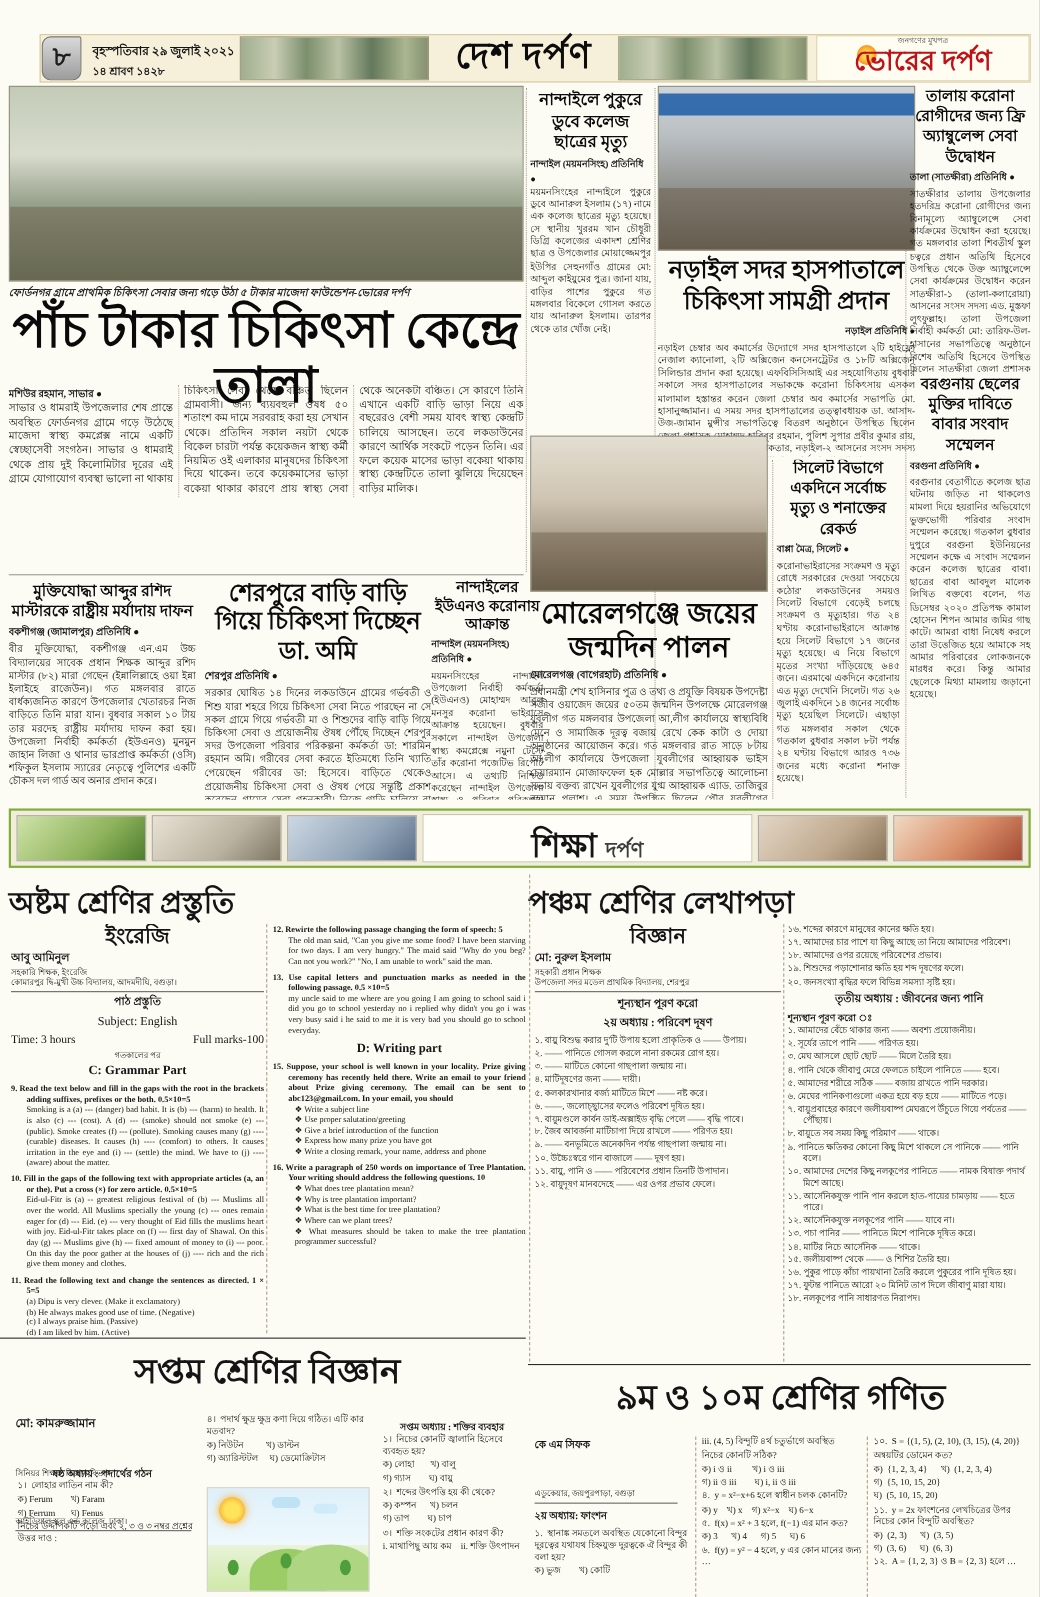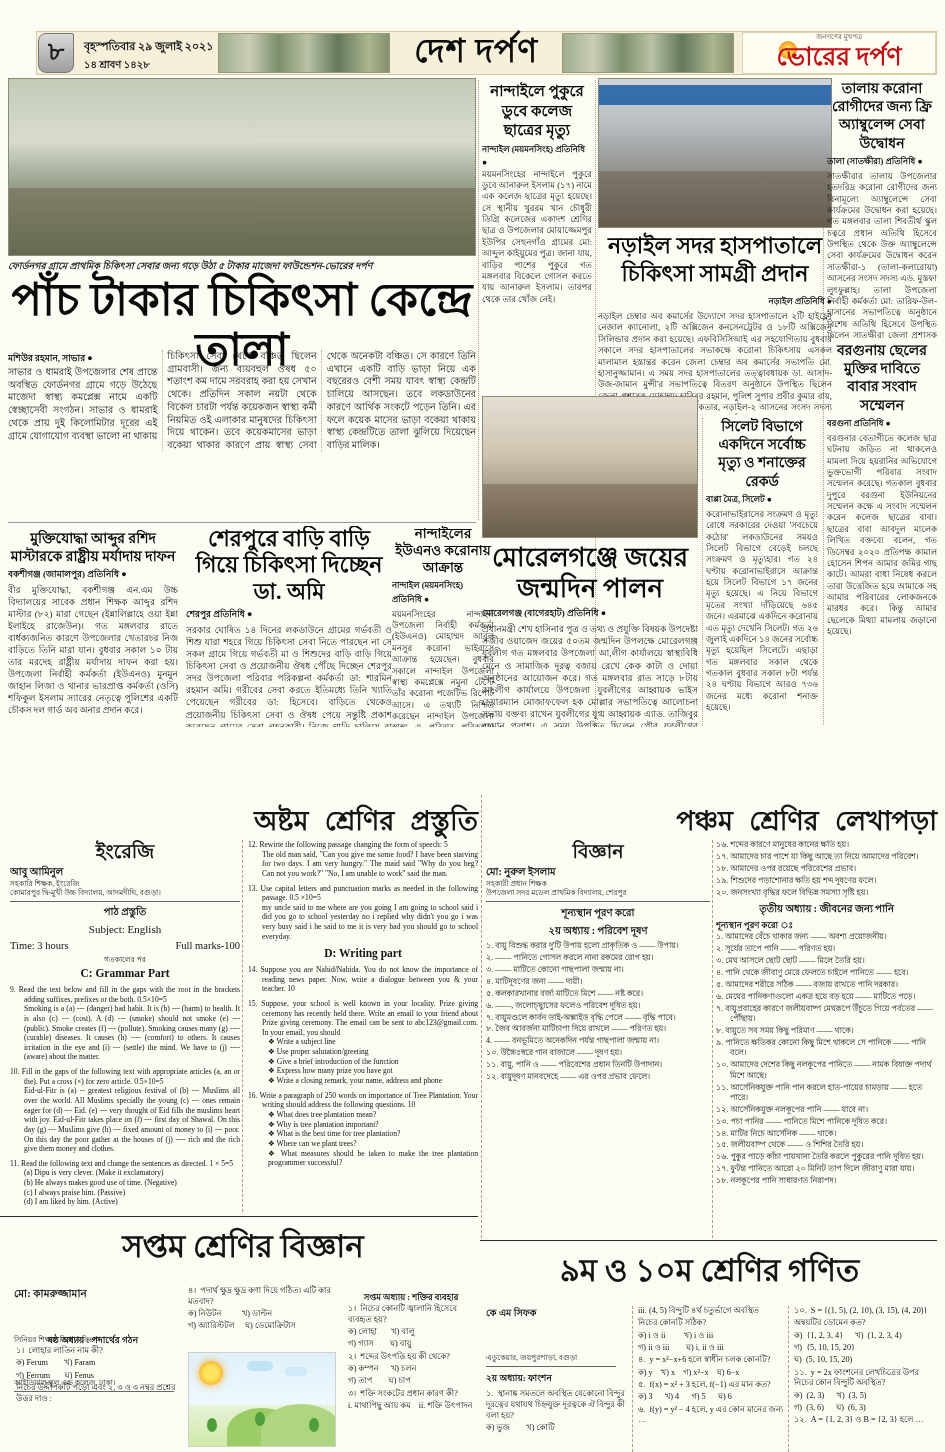--- a/index.html
+++ b/index.html
@@ -41,34 +41,34 @@
   .hline { position:absolute; border-top:1.5px solid #2a2a2a; }
   
   .edbanner { position:absolute; left:8px; top:735px; width:929px; height:54px;
               background:#f2edd9; border:2px solid #7fae3f; display:flex; align-items:center;
               gap:5px; padding:3px 5px; }
   .bphoto { flex:1; height:42px; border:1px solid #aaa; }
   .edtitlebox { width:300px; height:44px; background:#fffef8; border:1px solid #c9c9b2;
                 display:flex; align-items:baseline; justify-content:center; gap:8px; padding-top:4px; }
   .edtitlebox .t1 { font-size:30px; font-weight:bold; }
   .edtitlebox .t2 { font-size:19px; font-weight:bold; color:#3c3c3c; }
-  .sectitle { position:absolute; font-size:27px; font-weight:bold; text-align:right;font-family:Liberation Mono, monospace; }
+  .sectitle { position:absolute; font-size:27px; font-weight:bold; text-align:left; }
   .edcol { position:absolute; overflow:hidden; font-size:7.6px; line-height:1.27; }
   .subjtitle { text-align:center; font-size:19px; font-weight:bold; margin-bottom:2px; }
   .author { margin-bottom:4px; border-bottom:1px solid #666; padding-bottom:3px; }
   .author .an { font-size:10px; font-weight:bold; }
   .author .al { font-size:7.5px; }
   .bold { font-weight:bold; }
   .lesson { text-align:center; font-weight:bold; font-size:10px; margin:4px 0; }
   .subjline { text-align:center; font-size:11px; margin:2px 0; }
   .timerow { display:flex; justify-content:space-between; font-size:10.5px; margin:1px 0 3px; }
   .contnote { text-align:center; font-size:7.5px; margin:1px 0; }
   .partc { text-align:center; font-weight:bold; font-size:11.5px; margin:2px 0 4px; }
   .q { margin-bottom:5px; text-align:justify; }
-  .q .qh { font-weight:normal; padding-left:14px; text-indent:-14px; display:block; }
+  .q .qh { font-weight:bold; padding-left:14px; text-indent:-14px; display:block; }
   .q .qp { display:block; padding-left:14px; }
   .q .qi { display:block; padding-left:14px; }
   .q .qb { display:block; padding-left:20px; }
   .q .qb::before { content:"❖ "; }
   .fb-list div { padding-left:14px; text-indent:-14px; margin-bottom:1.5px; font-size:8px; line-height:1.3; }
   .chap { text-align:center; font-weight:bold; font-size:10px; margin:5px 0 4px; }
   .mcq div { white-space:pre-wrap; margin-bottom:1.5px; font-size:8.2px; line-height:1.32; }
   .bigsec { position:absolute; font-weight:bold; text-align:center; font-size:31px; }
   .sauthor { position:absolute; }
   .sauthor .an { font-size:10.5px; font-weight:bold; }
@@ -186,20 +186,31 @@
     <span class="byline" style="font-size:8.5px;">তালা (সাতক্ষীরা) প্রতিনিধি ●</span>
     <div class="btxt" style="font-size:8.5px;">সাতক্ষীরার তালায় উপজেলার হতদরিদ্র করোনা রোগীদের জন্য বিনামূল্যে অ্যাম্বুলেন্সে সেবা কার্যক্রমের উদ্বোধন করা হয়েছে। গত মঙ্গলবার তালা শিবতীর্থ স্কুল চত্বরে প্রধান অতিথি হিসেবে উপস্থিত থেকে উক্ত অ্যাম্বুলেন্সে সেবা কার্যক্রমের উদ্বোধন করেন সাতক্ষীরা-১ (তালা-কলারোয়া) আসনের সংসদ সদস্য এড. মুস্তফা লুৎফুল্লাহ। তালা উপজেলা নির্বাহী কর্মকর্তা মো: তারিফ-উল-হাসানের সভাপতিত্বে অনুষ্ঠানে বিশেষ অতিথি হিসেবে উপস্থিত ছিলেন সাতক্ষীরা জেলা প্রশাসক মোহাম্মদ হুমায়ুন কবির, জেলা সিভিল সার্জন ডা: হুসাইন শওকত। এ সময় তালা উপজেলা পরিষদের কর্মকর্তারা উপস্থিত ছিলেন।</div>
   </div>
 
   <div class="art" style="left:827px; top:342px; width:110px; height:384px;">
     <div class="hl2" style="font-size:14px; line-height:1.3;">বরগুনায় ছেলের মুক্তির দাবিতে বাবার সংবাদ সম্মেলন</div>
     <span class="byline" style="font-size:8.5px;">বরগুনা প্রতিনিধি ●</span>
     <div class="btxt" style="font-size:8.5px;">বরগুনার বেতাগীতে কলেজ ছাত্র ঘটনায় জড়িত না থাকলেও মামলা দিয়ে হয়রানির অভিযোগে ভুক্তভোগী পরিবার সংবাদ সম্মেলন করেছে। গতকাল বুধবার দুপুরে বরগুনা ইউনিয়নের সম্মেলন কক্ষে এ সংবাদ সম্মেলন করেন কলেজ ছাত্রের বাবা। ছাত্রের বাবা আবদুল মালেক লিখিত বক্তব্যে বলেন, গত ডিসেম্বর ২০২০ প্রতিপক্ষ কামাল হোসেন শিপন আমার জমির গাছ কাটে। আমরা বাধা নিষেধ করলে তারা উত্তেজিত হয়ে আমাকে সহ আমার পরিবারের লোকজনকে মারধর করে। কিন্তু আমার ছেলেকে মিথ্যা মামলায় জড়ানো হয়েছে।</div>
   </div>
 
+  <div class="edbanner">
+    <div class="bphoto" style="background:linear-gradient(135deg,#cfe3a8,#8fb35c 60%,#4e7d2d);"></div>
+    <div class="bphoto" style="background:linear-gradient(135deg,#e8e2d4,#b9b2a0 60%,#7d7663);"></div>
+    <div class="bphoto" style="background:linear-gradient(135deg,#cdd8e4,#93a5b8 60%,#5c708a);"></div>
+    <div class="edtitlebox">
+      <span class="t1">শিক্ষা</span>
+      <span class="t2">দর্পণ</span>
+    </div>
+    <div class="bphoto" style="background:linear-gradient(135deg,#e3d6c6,#bfa98e 60%,#8a7458);"></div>
+    <div class="bphoto" style="background:linear-gradient(135deg,#f0d9c2,#d98f6a 55%,#a34a33);"></div>
+  </div>
 
   <div class="sectitle" style="left:8px; top:800px; width:470px;">অষ্টম শ্রেণির প্রস্তুতি</div>
   <div class="sectitle" style="left:480px; top:800px; width:457px;">পঞ্চম শ্রেণির লেখাপড়া</div>
 
   <div class="vdash" style="left:242px; top:840px; height:372px;"></div>
   <div class="vdash" style="left:481px; top:795px; height:443px;"></div>
   <div class="vdash" style="left:712px; top:840px; height:398px;"></div>
 
   <div class="edcol" style="left:10px; top:840px; width:230px; height:374px;">
     <div class="subjtitle">ইংরেজি</div>
@@ -233,23 +244,20 @@
   <div class="edcol" style="left:248px; top:840px; width:230px; height:374px;">
     <div class="q">
       <span class="qh">12. Rewirte the following passage changing the form of speech: 5</span>
       <span class="qp">The old man said, "Can you give me some food? I have been starving for two days. I am very hungry." The maid said "Why do you beg? Can not you work?"  "No, I am unable to work"  said the man.</span>
     </div>
     <div class="q">
       <span class="qh">13. Use capital letters and punctuation marks as needed in the following passage. 0.5 ×10=5</span>
       <span class="qp">my uncle said to me where are you going I am going to school said i did you go to school yesterday no i replied why didn't  you go i was very busy said i he said to me it is very bad you should go to school everyday.</span>
     </div>
     <div class="partc">D: Writing part</div>
-    <div class="q">
-      <span class="qh">14. Suppose you are Nahid/Nahida. You do not know the importance of reading news paper. Now, write a dialogue between you &amp; your teacher. 10</span>
-    </div>
     <div class="q">
       <span class="qh">15. Suppose, your school is well known in your locality. Prize giving ceremony has recently held there. Write an email to your friend about Prize giving ceremony. The email can be sent to abc123@gmail.com. In your email, you should</span>
       <span><div class="qb">Write a subject line</div><div class="qb">Use proper salutation/greeting</div><div class="qb">Give a brief introduction of the function</div><div class="qb">Express how many prize you have got</div><div class="qb">Write a closing remark, your name, address and phone</div></span>
     </div>
     <div class="q">
       <span class="qh">16. Write a paragraph of 250 words on importance of Tree Plantation. Your writing should address the following questions. 10</span>
       <span><div class="qb">What does tree plantation mean?</div><div class="qb">Why is tree plantation important?</div><div class="qb">What is the best time for tree plantation?</div><div class="qb">Where can we plant trees?</div><div class="qb">What measures should be taken to make the tree plantation programmer successful?</div></span>
     </div>
   </div>
 
@@ -264,21 +272,21 @@
     <div class="chap">২য় অধ্যায় : পরিবেশ দূষণ</div>
     <div class="fb-list">
         <div class="">১.  বায়ু বিশুদ্ধ করার দু'টি উপায় হলো প্রাকৃতিক ও —— উপায়।</div>
         <div class="">২.  —— পানিতে গোসল করলে নানা রকমের রোগ হয়।</div>
         <div class="">৩.  —— মাটিতে কোনো গাছপালা জন্মায় না।</div>
         <div class="">৪.  মাটিদূষণের জন্য —— দায়ী।</div>
         <div class="">৫.  কলকারখানার বর্জ্য মাটিতে মিশে —— নষ্ট করে।</div>
         <div class="">৬.  ——, জলোচ্ছ্বাসের ফলেও পরিবেশ দূষিত হয়।</div>
         <div class="">৭.  বায়ুমণ্ডলে কার্বন ডাই-অক্সাইড বৃদ্ধি পেলে —— বৃদ্ধি পাবে।</div>
         <div class="">৮.  জৈব আবর্জনা মাটিচাপা দিয়ে রাখলে —— পরিণত হয়।</div>
-        <div class="">4.  —— বনভূমিতে অনেকদিন পর্যন্ত গাছপালা জন্মায় না।</div>
+        <div class="">৯.  —— বনভূমিতে অনেকদিন পর্যন্ত গাছপালা জন্মায় না।</div>
         <div class="">১০. উচ্চৈঃস্বরে গান বাজালে —— দূষণ হয়।</div>
         <div class="">১১. বায়ু, পানি ও —— পরিবেশের প্রধান তিনটি উপাদান।</div>
         <div class="">১২. বায়ুদূষণ মানবদেহে —— এর ওপর প্রভাব ফেলে।</div>
       </div>
   </div>
 
   <div class="edcol" style="left:716px; top:840px; width:221px; height:398px;">
     <div class="fb-list">
         <div class="">১৬. শব্দের কারণে মানুষের কানের ক্ষতি হয়।</div>
         <div class="">১৭. আমাদের চার পাশে যা কিছু আছে তা নিয়ে আমাদের পরিবেশ।</div>

